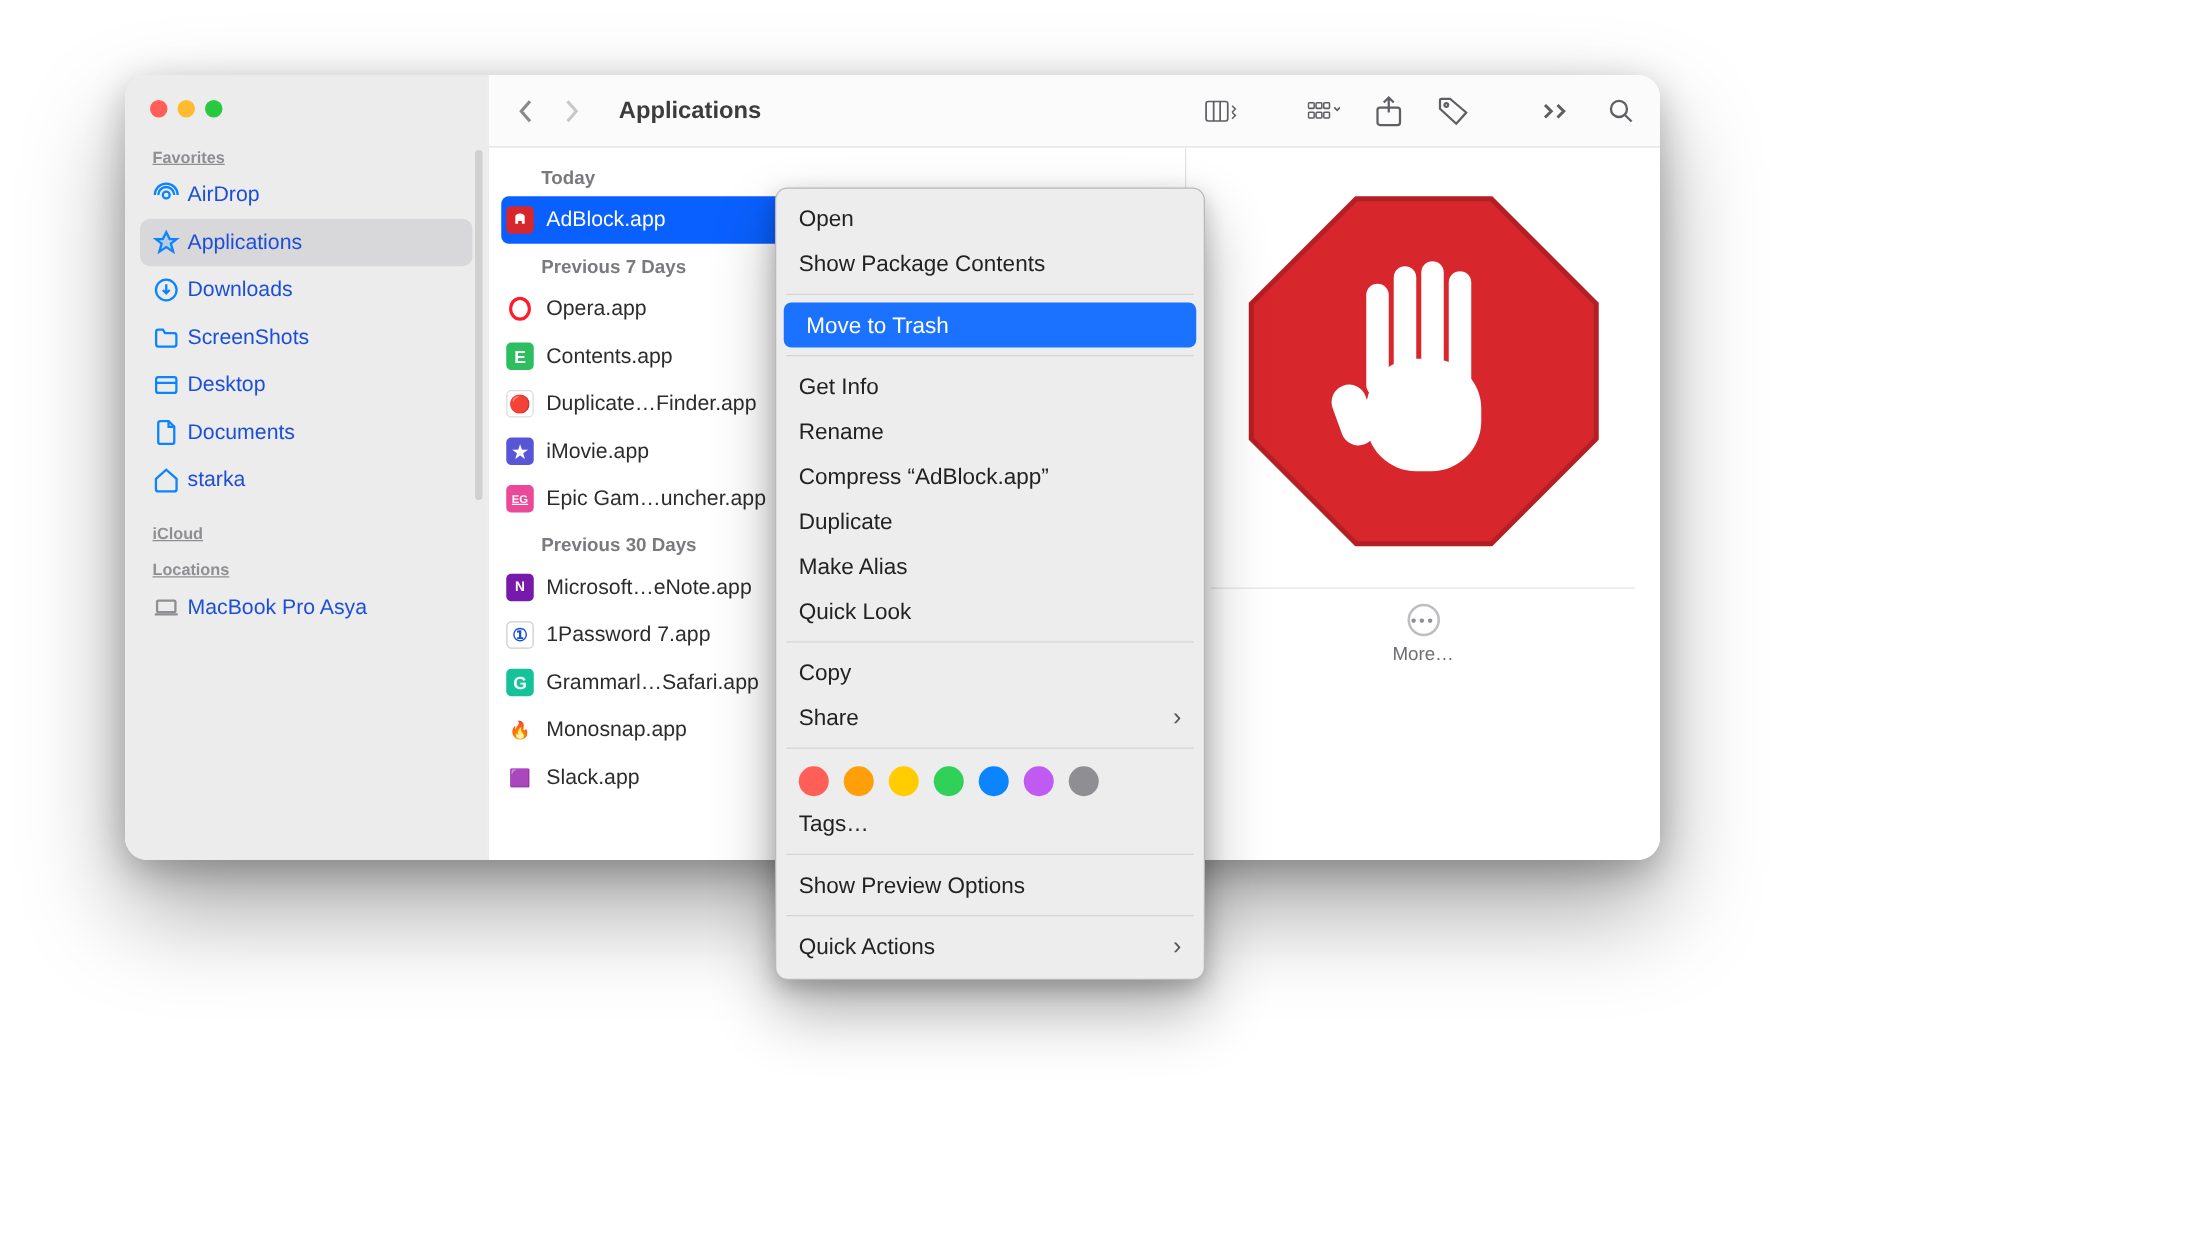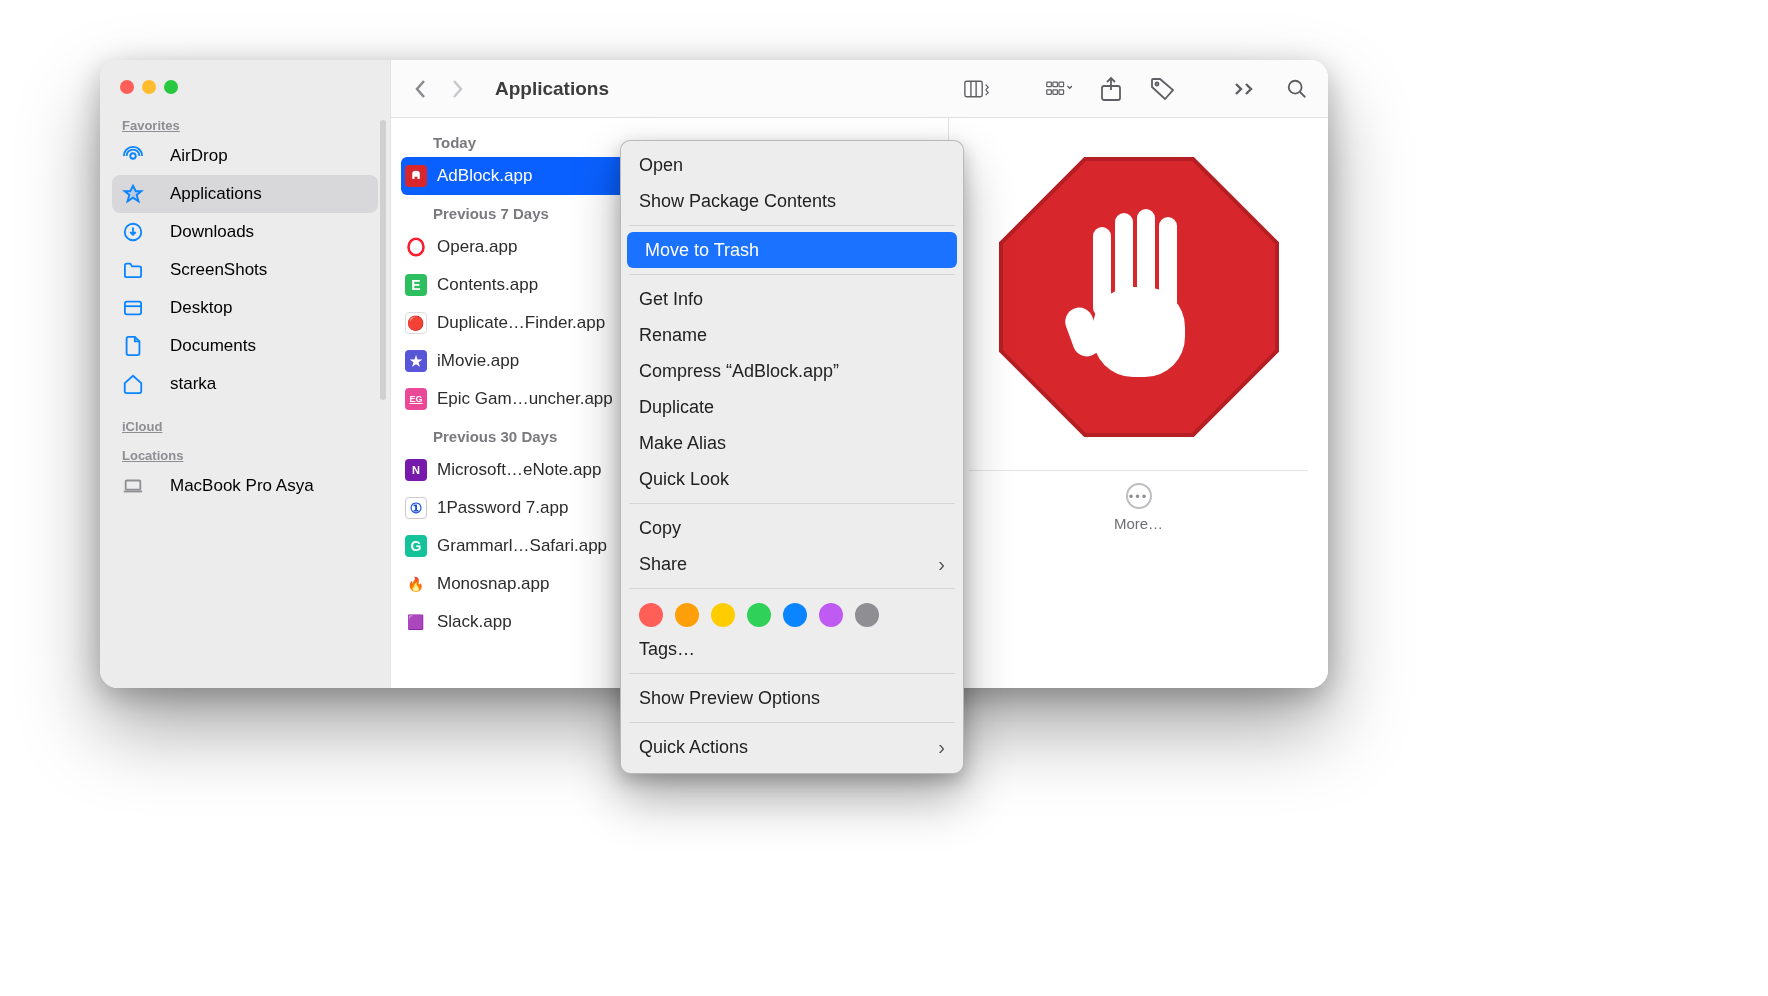--- a/index.html
+++ b/index.html
@@ -8,21 +8,21 @@
   .shadow-wrap { position:absolute; top:60px; left:100px; width:1228px; border-radius:20px;
                  box-shadow:0 40px 80px rgba(0,0,0,.35),0 8px 30px rgba(0,0,0,.25); }
   .window { width:1228px; height:628px; background:#fff; border-radius:18px; display:flex; overflow:hidden; position:relative; }
   
   .sidebar { width:290px; background:#ececec; display:flex; flex-direction:column; padding:16px 12px 12px 12px; position:relative; }
   .traffic { display:flex; gap:8px; padding:4px 8px 18px 8px; }
   .tl { width:14px; height:14px; border-radius:50%; }
   .tl.red{background:#ff5f57;} .tl.yellow{background:#febc2e;} .tl.green{background:#28c840;}
   .sb-scroll { position:absolute; right:4px; top:60px; width:6px; height:280px; background:#d0d0d0; border-radius:3px; }
   .sb-heading{ font-size:13px; font-weight:600; color:#8e8e93; padding:6px 10px 4px 10px;text-decoration:underline; }
-  .sb-item { display:flex; align-items:center; gap:26px; height:38px; padding:0 10px; border-radius:8px; font-size:17px; color:#000000; cursor:default; }
+  .sb-item { display:flex; align-items:center; gap:6px; height:38px; padding:0 10px; border-radius:8px; font-size:17px; color:#1d4ed8; cursor:default; }
   .sb-item.selected { background:#d8d8db; }
   .sb-item .ic { width:22px; height:22px; display:flex; align-items:center; justify-content:center; color:#007aff; }
   
   .main { flex:1; display:flex; flex-direction:column; background:#fff; position:relative; border-left:1px solid #e2e2e2;}
   .toolbar { height:58px; display:flex; align-items:center; padding:0 18px; background:#fbfbfb; border-bottom:1px solid #e2e2e2; }
   .navbtn { width:24px; height:24px; color:#8a8a8e; display:flex; align-items:center; justify-content:center; }
   .navbtn+.navbtn{margin-left:12px;}
   .title { font-size:19px; font-weight:600; color:#3c3c3c; margin-left:26px; }
   .tb-group { display:flex; align-items:center; gap:26px; margin-left:auto; color:#5e5e63; }
   .tb-ic{ width:26px; height:26px; display:flex; align-items:center; justify-content:center;}
@@ -34,21 +34,21 @@
   .row.selected { background:#0a60ff; color:#fff; border-radius:6px; margin:0 10px; padding:0 4px 0 4px;}
   .row .app-ic { width:22px; height:22px; border-radius:4px; display:flex; align-items:center; justify-content:center; font-size:14px; font-weight:bold; flex-shrink:0;}
   .row .label { white-space:nowrap; overflow:hidden; text-overflow:ellipsis; max-width:180px;}
   
   .preview { width:380px; border-left:1px solid #e2e2e2; display:flex; flex-direction:column; align-items:center; padding:24px 20px 14px; }
   .preview-img { width:310px; height:310px; display:flex; align-items:center; justify-content:center; }
   .preview-sep { height:1px; width:100%; background:#e5e5e5; margin:18px 0 12px; }
   .more { display:flex; flex-direction:column; align-items:center; gap:6px; color:#6d6d72; font-size:15px;}
   .more-ic{width:26px;height:26px;border:2px solid #bdbdc2;border-radius:50%;display:flex;align-items:center;justify-content:center;font-size:13px;letter-spacing:2px;color:#8e8e93;}
   
-  .ctx { position:absolute; top:140px; left:620px; width:344px; background:#ededee; border:1px solid rgba(0,0,0,.22);
+  .ctx { position:absolute; top:150px; left:620px; width:344px; background:#ededee; border:1px solid rgba(0,0,0,.22);
          border-radius:10px; box-shadow:0 26px 50px rgba(0,0,0,.30),0 6px 18px rgba(0,0,0,.22); padding:6px 0 8px; z-index:50; }
   .ctx-item { height:36px; display:flex; align-items:center; padding:0 18px; font-size:18px; color:#222; border-radius:0; cursor:default; }
   .ctx-item.hover { background:#1a72ff; color:#fff; margin:0 6px; border-radius:6px; }
   .ctx-item .chev { margin-left:auto; font-size:20px; color:#555; }
   .ctx-sep { height:1px; background:#d5d5d9; margin:6px 8px; }
   .tag-row { display:flex; gap:12px; padding:8px 18px 4px; }
   .tag-dot{width:24px;height:24px;border-radius:50%;}
   .d-red{background:#ff5f57;} .d-orange{background:#ff9f0a;} .d-yellow{background:#ffcc00;} .d-green{background:#30d158;} .d-blue{background:#0a84ff;} .d-purple{background:#bf5af2;} .d-gray{background:#8e8e93;}
   svg{display:block;}
 </style>

